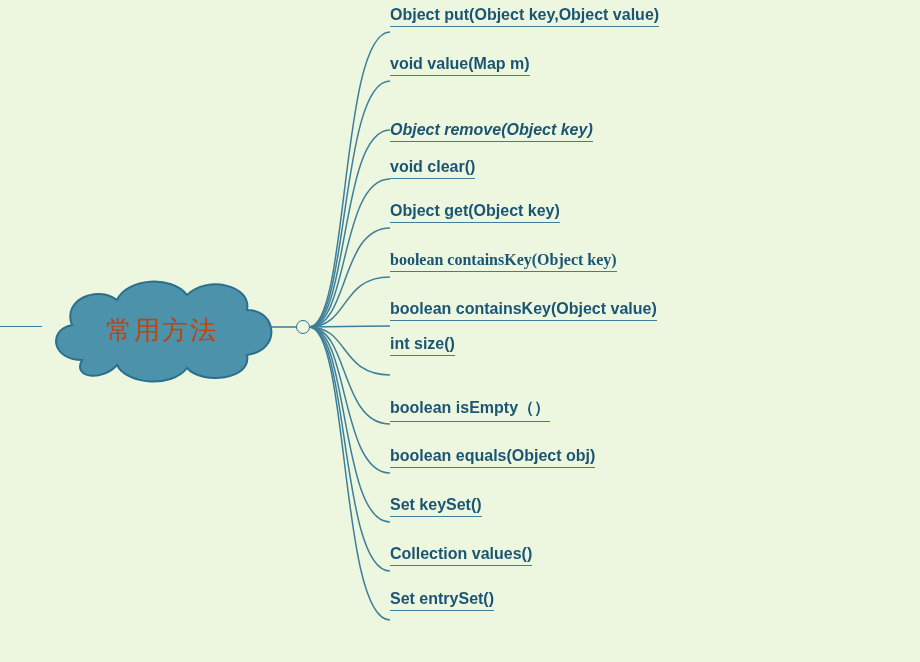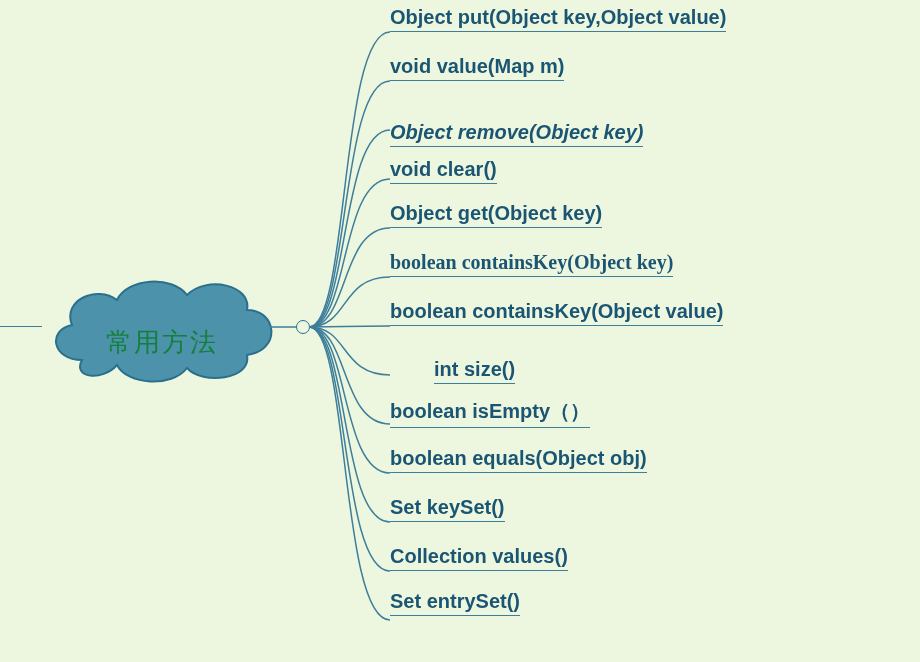--- a/index.html
+++ b/index.html
@@ -30,45 +30,45 @@
     height: 120px;
   }
   .cloud svg {
     position: absolute;
     left: 0;
     top: 0;
   }
   .cloud-label {
     position: absolute;
     left: 0;
-    top: 12px;
+    top: 0;
     width: 240px;
     height: 120px;
     display: flex;
     align-items: center;
     justify-content: center;
     font-size: 26px;
-    color: #15803d;
+    color: #c2410c;
     letter-spacing: 2px;
     text-align: center;
   }
   .expand-node {
     position: absolute;
     left: 296px;
     top: 320px;
     width: 14px;
     height: 14px;
     border: 1.5px solid #2a6f8c;
     border-radius: 50%;
     background: #edf7df;
     box-sizing: border-box;
   }
   .branch {
     position: absolute;
-    font-size: 20px;
+    font-size: 16px;
     font-weight: 700;
     color: #1b5574;
     white-space: nowrap;
     padding-bottom: 2px;
     border-bottom: 1.5px solid #3d7e9a;
   }
   svg.connectors {
     position: absolute;
     left: 0;
     top: 0;
@@ -119,19 +119,19 @@
 </svg>
 
 <div id="branches">
     <div class="branch" style="left: 390px; top: 6px;">Object put(Object key,Object value)</div>
     <div class="branch" style="left: 390px; top: 55px;">void value(Map m)</div>
     <div class="branch" style="left: 390px; top: 121px; font-style: italic;">Object remove(Object key)</div>
     <div class="branch" style="left: 390px; top: 158px;">void clear()</div>
     <div class="branch" style="left: 390px; top: 202px;">Object get(Object key)</div>
     <div class="branch" style="left: 390px; top: 251px; font-family: Liberation Serif, serif;">boolean containsKey(Object key)</div>
     <div class="branch" style="left: 390px; top: 300px;">boolean containsKey(Object value)</div>
-    <div class="branch" style="left: 390px; top: 358px; margin-left: 44px;">int size()</div>
+    <div class="branch" style="left: 390px; top: 335px;">int size()</div>
     <div class="branch" style="left: 390px; top: 398px;">boolean isEmpty（）</div>
     <div class="branch" style="left: 390px; top: 447px;">boolean equals(Object obj)</div>
     <div class="branch" style="left: 390px; top: 496px;">Set keySet()</div>
     <div class="branch" style="left: 390px; top: 545px;">Collection values()</div>
     <div class="branch" style="left: 390px; top: 590px;">Set entrySet()</div>
   </div>
 
 </body></html>

